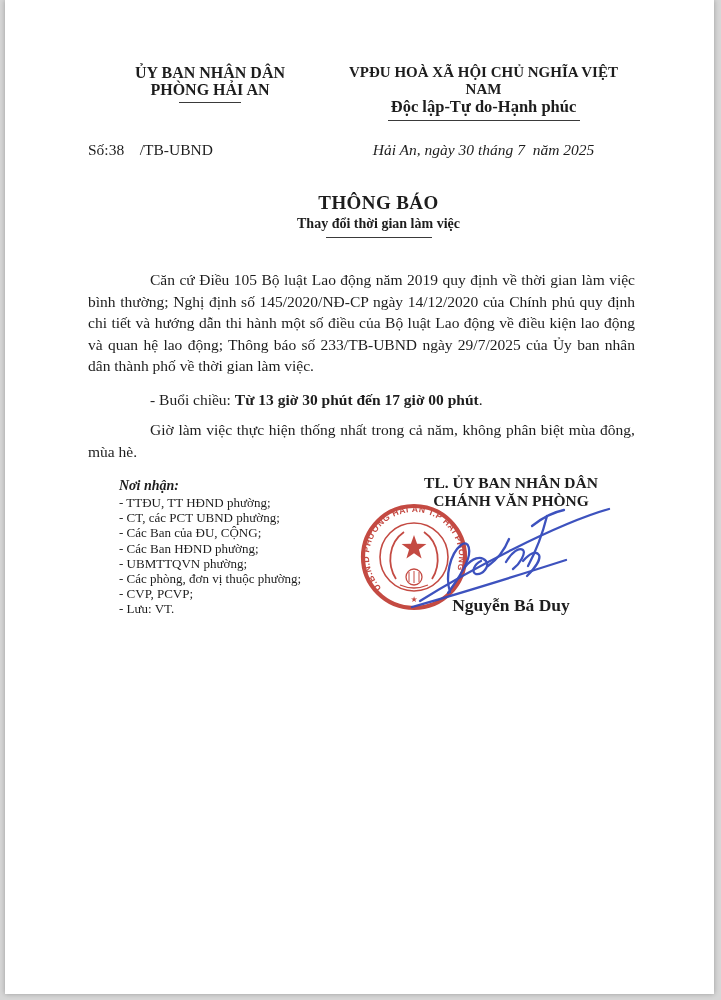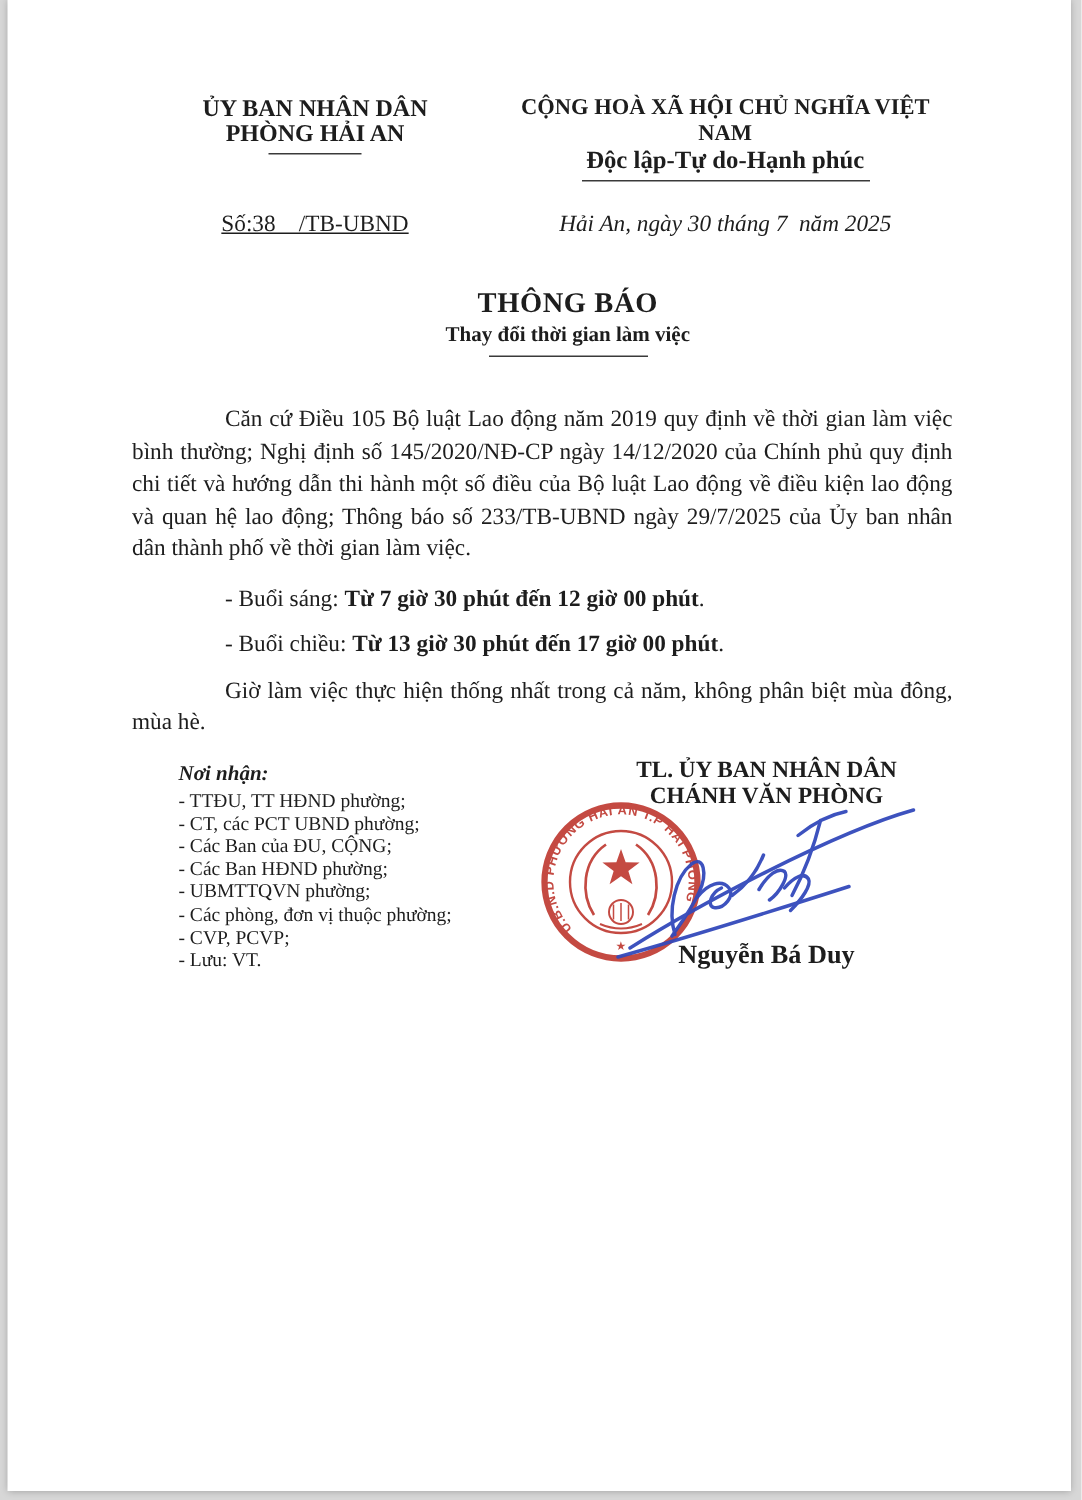--- a/index.html
+++ b/index.html
@@ -22,21 +22,21 @@
   .hdr { display:flex; }
   .hdr-left { width:244px; text-align:center; }
   .hdr-right { flex:1; text-align:center; }
   .org-line { font-weight:bold; font-size:16px; line-height:17px; }
   .nat-line1 { font-weight:bold; font-size:15px; line-height:17px; }
   .nat-line2 { font-weight:bold; font-size:16.5px; line-height:17px; }
   .rule { height:0; border-top:1.4px solid #3a3a3a; margin:4px auto 0; }
   .rule-org { width:62px; }
   .rule-nat { width:192px; margin-top:5px; }
   .hdr2 { display:flex; margin-top:20px; }
-  .doc-number { width:244px; text-align:center; font-size:15.5px; white-space:pre;text-decoration:underline; }
+  .doc-number { width:244px; text-align:left; font-size:15.5px; white-space:pre; }
   .place-date { flex:1; text-align:center; font-style:italic; font-size:15.5px; white-space:pre; }
   
   .title-block { text-align:center; margin-top:33px; transform:translateX(17px); }
   .title-main { font-weight:bold; font-size:19px; line-height:22px; letter-spacing:.4px; }
   .title-sub { font-weight:bold; font-size:14px; line-height:20px; }
   .rule-title { width:106px; border-top:1.5px solid #3a3a3a; margin-top:3px; }
   
   .body-text { margin-top:31px; }
   .para {
     font-size:15.5px; line-height:21.5px;
@@ -64,39 +64,38 @@
 
 <div class="page">
 
   <div class="hdr">
     <div class="hdr-left">
       <div class="org-line">ỦY BAN NHÂN DÂN</div>
       <div class="org-line">PHÒNG HẢI AN</div>
       <div class="rule rule-org"></div>
     </div>
     <div class="hdr-right">
-      <div class="nat-line1">CỘNG HOÀ XÃ HỘI CHỦ NGHĨA VIỆT NAM</div>
+      <div class="nat-line1">VPĐU HOÀ XÃ HỘI CHỦ NGHĨA VIỆT NAM</div>
       <div class="nat-line2">Độc lập-Tự do-Hạnh phúc</div>
       <div class="rule rule-nat"></div>
     </div>
   </div>
   <div class="hdr2">
     <div class="doc-number">Số:38    /TB-UBND</div>
     <div class="place-date">Hải An, ngày 30 tháng 7  năm 2025</div>
   </div>
 
   <div class="title-block">
     <div class="title-main">THÔNG BÁO</div>
     <div class="title-sub">Thay đổi thời gian làm việc</div>
     <div class="rule-title" style="margin-left:auto;margin-right:auto;"></div>
   </div>
 
   <div class="body-text">
     <p class="para">Căn cứ Điều 105 Bộ luật Lao động năm 2019 quy định về thời gian làm việc bình thường; Nghị định số 145/2020/NĐ-CP ngày 14/12/2020 của Chính phủ quy định chi tiết và hướng dẫn thi hành một số điều của Bộ luật Lao động về điều kiện lao động và quan hệ lao động; Thông báo số 233/TB-UBND ngày 29/7/2025 của Ủy ban nhân dân thành phố về thời gian làm việc.</p>
-    <p class="bullet"><span>- Buổi sáng: </span><b>Từ 7 giờ 30 phút đến 12 giờ 00 phút</b><span>.</span></p>
     <p class="bullet"><span>- Buổi chiều: </span><b>Từ 13 giờ 30 phút đến 17 giờ 00 phút</b><span>.</span></p>
     <p class="para">Giờ làm việc thực hiện thống nhất trong cả năm, không phân biệt mùa đông, mùa hè.</p>
   </div>
 
   <div class="footer">
 
     <div class="recipients">
       <div class="recipients-title">Nơi nhận:</div>
       <div class="recipient">- TTĐU, TT HĐND phường;</div>
       <div class="recipient">- CT, các PCT UBND phường;</div>

